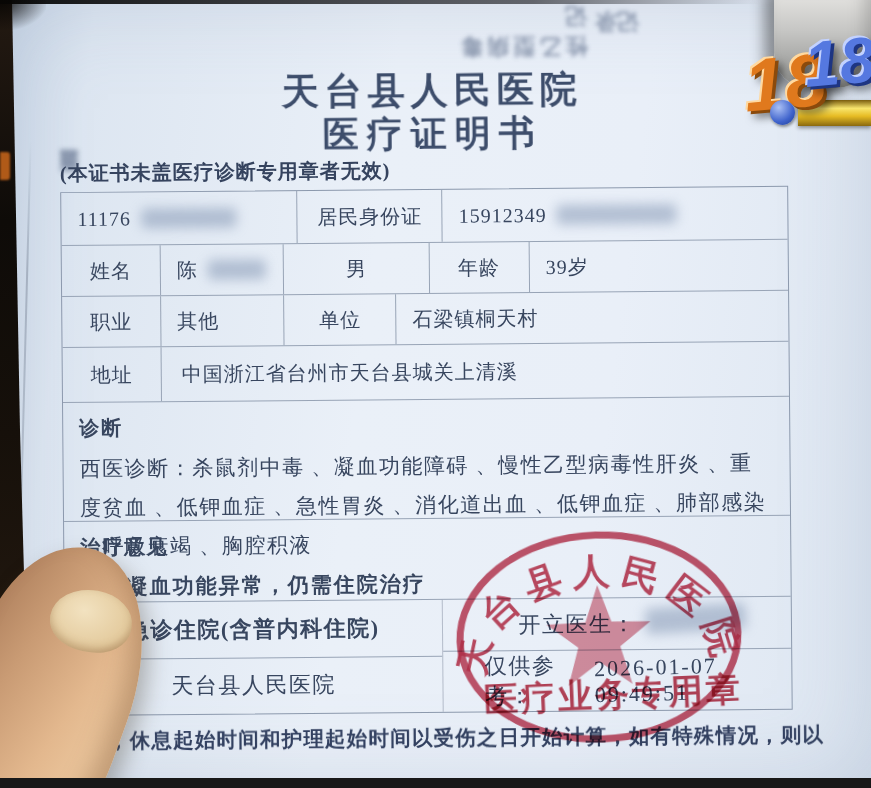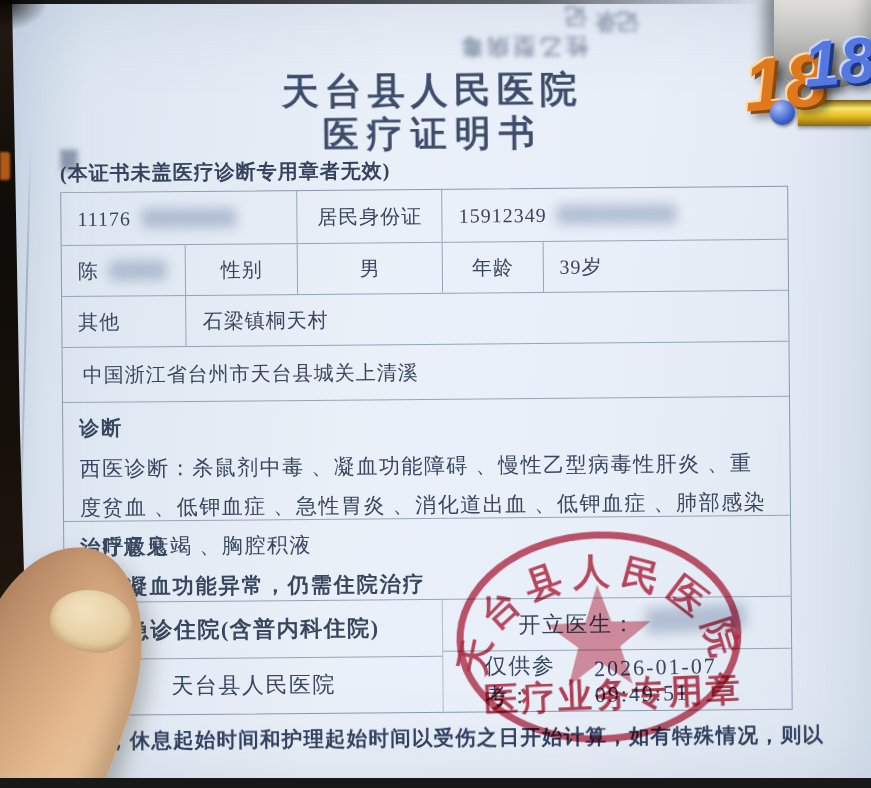--- a/index.html
+++ b/index.html
@@ -126,36 +126,39 @@
           <span class="streak" style="width:95px;height:20px;"></span>
         </div>
         <div class="cell center c4">居民身份证</div>
         <div class="cell left c56" style="border-left:1px solid #98a4b6;">
           <span>15912349</span>
           <span class="streak" style="width:120px;height:20px;"></span>
         </div>
       </div>
 
       <div class="trow h50">
+        <div class="cell center c1">姓名</div>
         <div class="cell left c2">
           <span>陈</span>
           <span class="streak" style="width:58px;height:20px;"></span>
         </div>
-        <div class="cell center c3">性别</div>
         <div class="cell center c4">男</div>
         <div class="cell center c5">年龄</div>
         <div class="cell left c6">39岁</div>
       </div>
 
       <div class="trow h50">
+        <div class="cell center c1">职业</div>
         <div class="cell left c2">其他</div>
+        <div class="cell center c3">单位</div>
         <div class="cell left c456">石梁镇桐天村</div>
       </div>
 
       <div class="trow h54">
+        <div class="cell center c1">地址</div>
         <div class="cell left c26" style="padding-left:20px;">中国浙江省台州市天台县城关上清溪</div>
       </div>
 
       <div class="trow" style="height:118px;">
         <div class="block">
           <div class="diag-label">诊断</div>
           <div class="diag-text"><span>西医诊断：</span><span>杀鼠剂中毒 、凝血功能障碍 、慢性乙型病毒性肝炎 、重度贫血 、低钾血症 、急性胃炎 、消化道出血 、低钾血症 、肺部感染 、呼吸衰竭 、胸腔积液</span></div>
         </div>
       </div>
 

